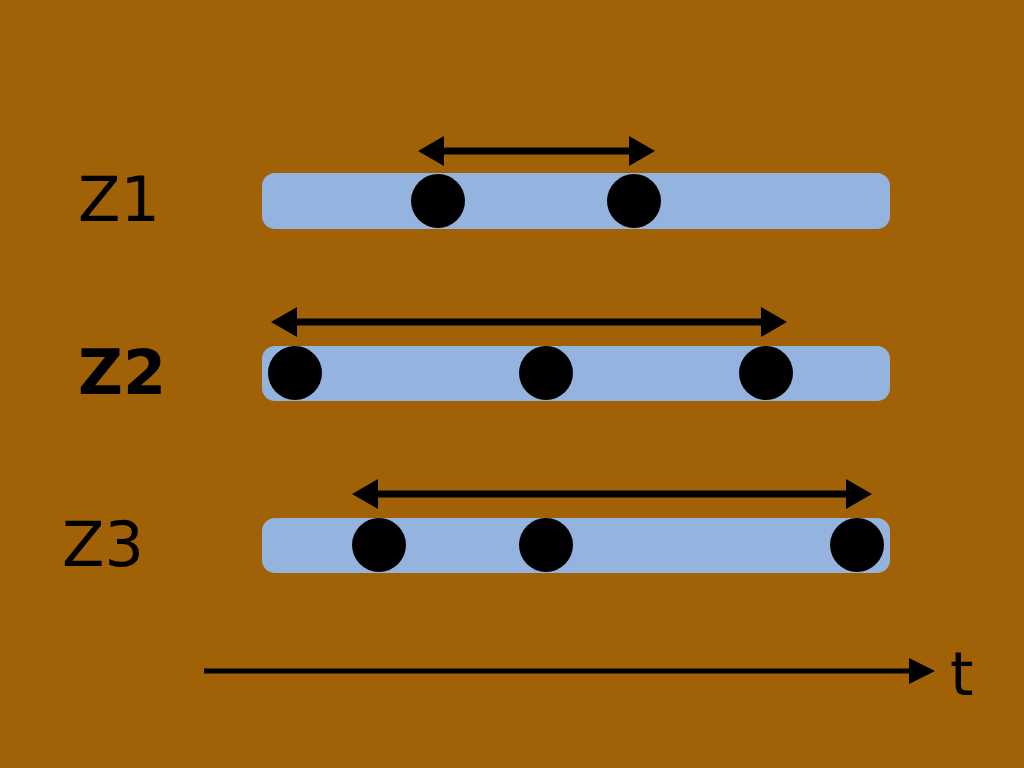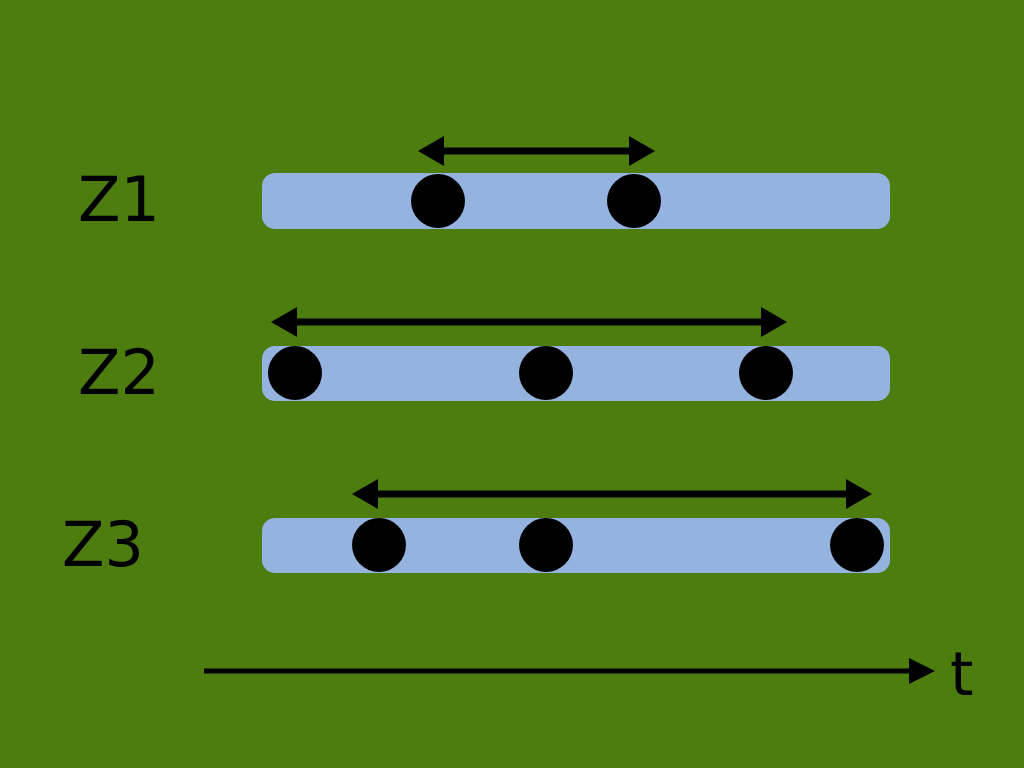--- a/index.html
+++ b/index.html
@@ -10,21 +10,21 @@
   body {
     width: 1024px;
     height: 768px;
     font-family: "DejaVu Sans", sans-serif;
     overflow: hidden;
   }
   #canvas {
     position: relative;
     width: 1024px;
     height: 768px;
-    background: #4d7c0f;
+    background: #a16207;
   }
   .row-label {
     position: absolute;
     font-family: "DejaVu Sans", sans-serif;
     font-size: 62px;
     font-weight: 400;
     color: #000000;
     line-height: 1;
     letter-spacing: 0px;
     white-space: nowrap;
@@ -76,21 +76,21 @@
 </head>
 <body>
 
 <div id="canvas">
 
   <div id="layers">
       <div class="row-label" style="left: 78px; top: 169px;">Z1</div>
       <div class="track" style="left: 262px; top: 173px; width: 628px; height: 56px; background: rgb(149, 179, 223);"></div>
       <div class="event-dot" style="left: 411px; top: 174px; width: 54px; height: 54px; background: rgb(0, 0, 0);"></div>
       <div class="event-dot" style="left: 607px; top: 174px; width: 54px; height: 54px; background: rgb(0, 0, 0);"></div>
-      <div class="row-label" style="left: 78px; top: 342px;">Z2</div>
+      <div class="row-label" style="left: 78px; top: 342px; font-weight: bold;">Z2</div>
       <div class="track" style="left: 262px; top: 346px; width: 628px; height: 55px; background: rgb(149, 179, 223);"></div>
       <div class="event-dot" style="left: 268px; top: 346px; width: 54px; height: 54px; background: rgb(0, 0, 0);"></div>
       <div class="event-dot" style="left: 519px; top: 346px; width: 54px; height: 54px; background: rgb(0, 0, 0);"></div>
       <div class="event-dot" style="left: 739px; top: 346px; width: 54px; height: 54px; background: rgb(0, 0, 0);"></div>
       <div class="row-label" style="left: 62px; top: 514px;">Z3</div>
       <div class="track" style="left: 262px; top: 518px; width: 628px; height: 55px; background: rgb(149, 179, 223);"></div>
       <div class="event-dot" style="left: 352px; top: 518px; width: 54px; height: 54px; background: rgb(0, 0, 0);"></div>
       <div class="event-dot" style="left: 519px; top: 518px; width: 54px; height: 54px; background: rgb(0, 0, 0);"></div>
       <div class="event-dot" style="left: 830px; top: 518px; width: 54px; height: 54px; background: rgb(0, 0, 0);"></div>
       <div class="axis-label" style="left: 950px; top: 644px;">t</div>

